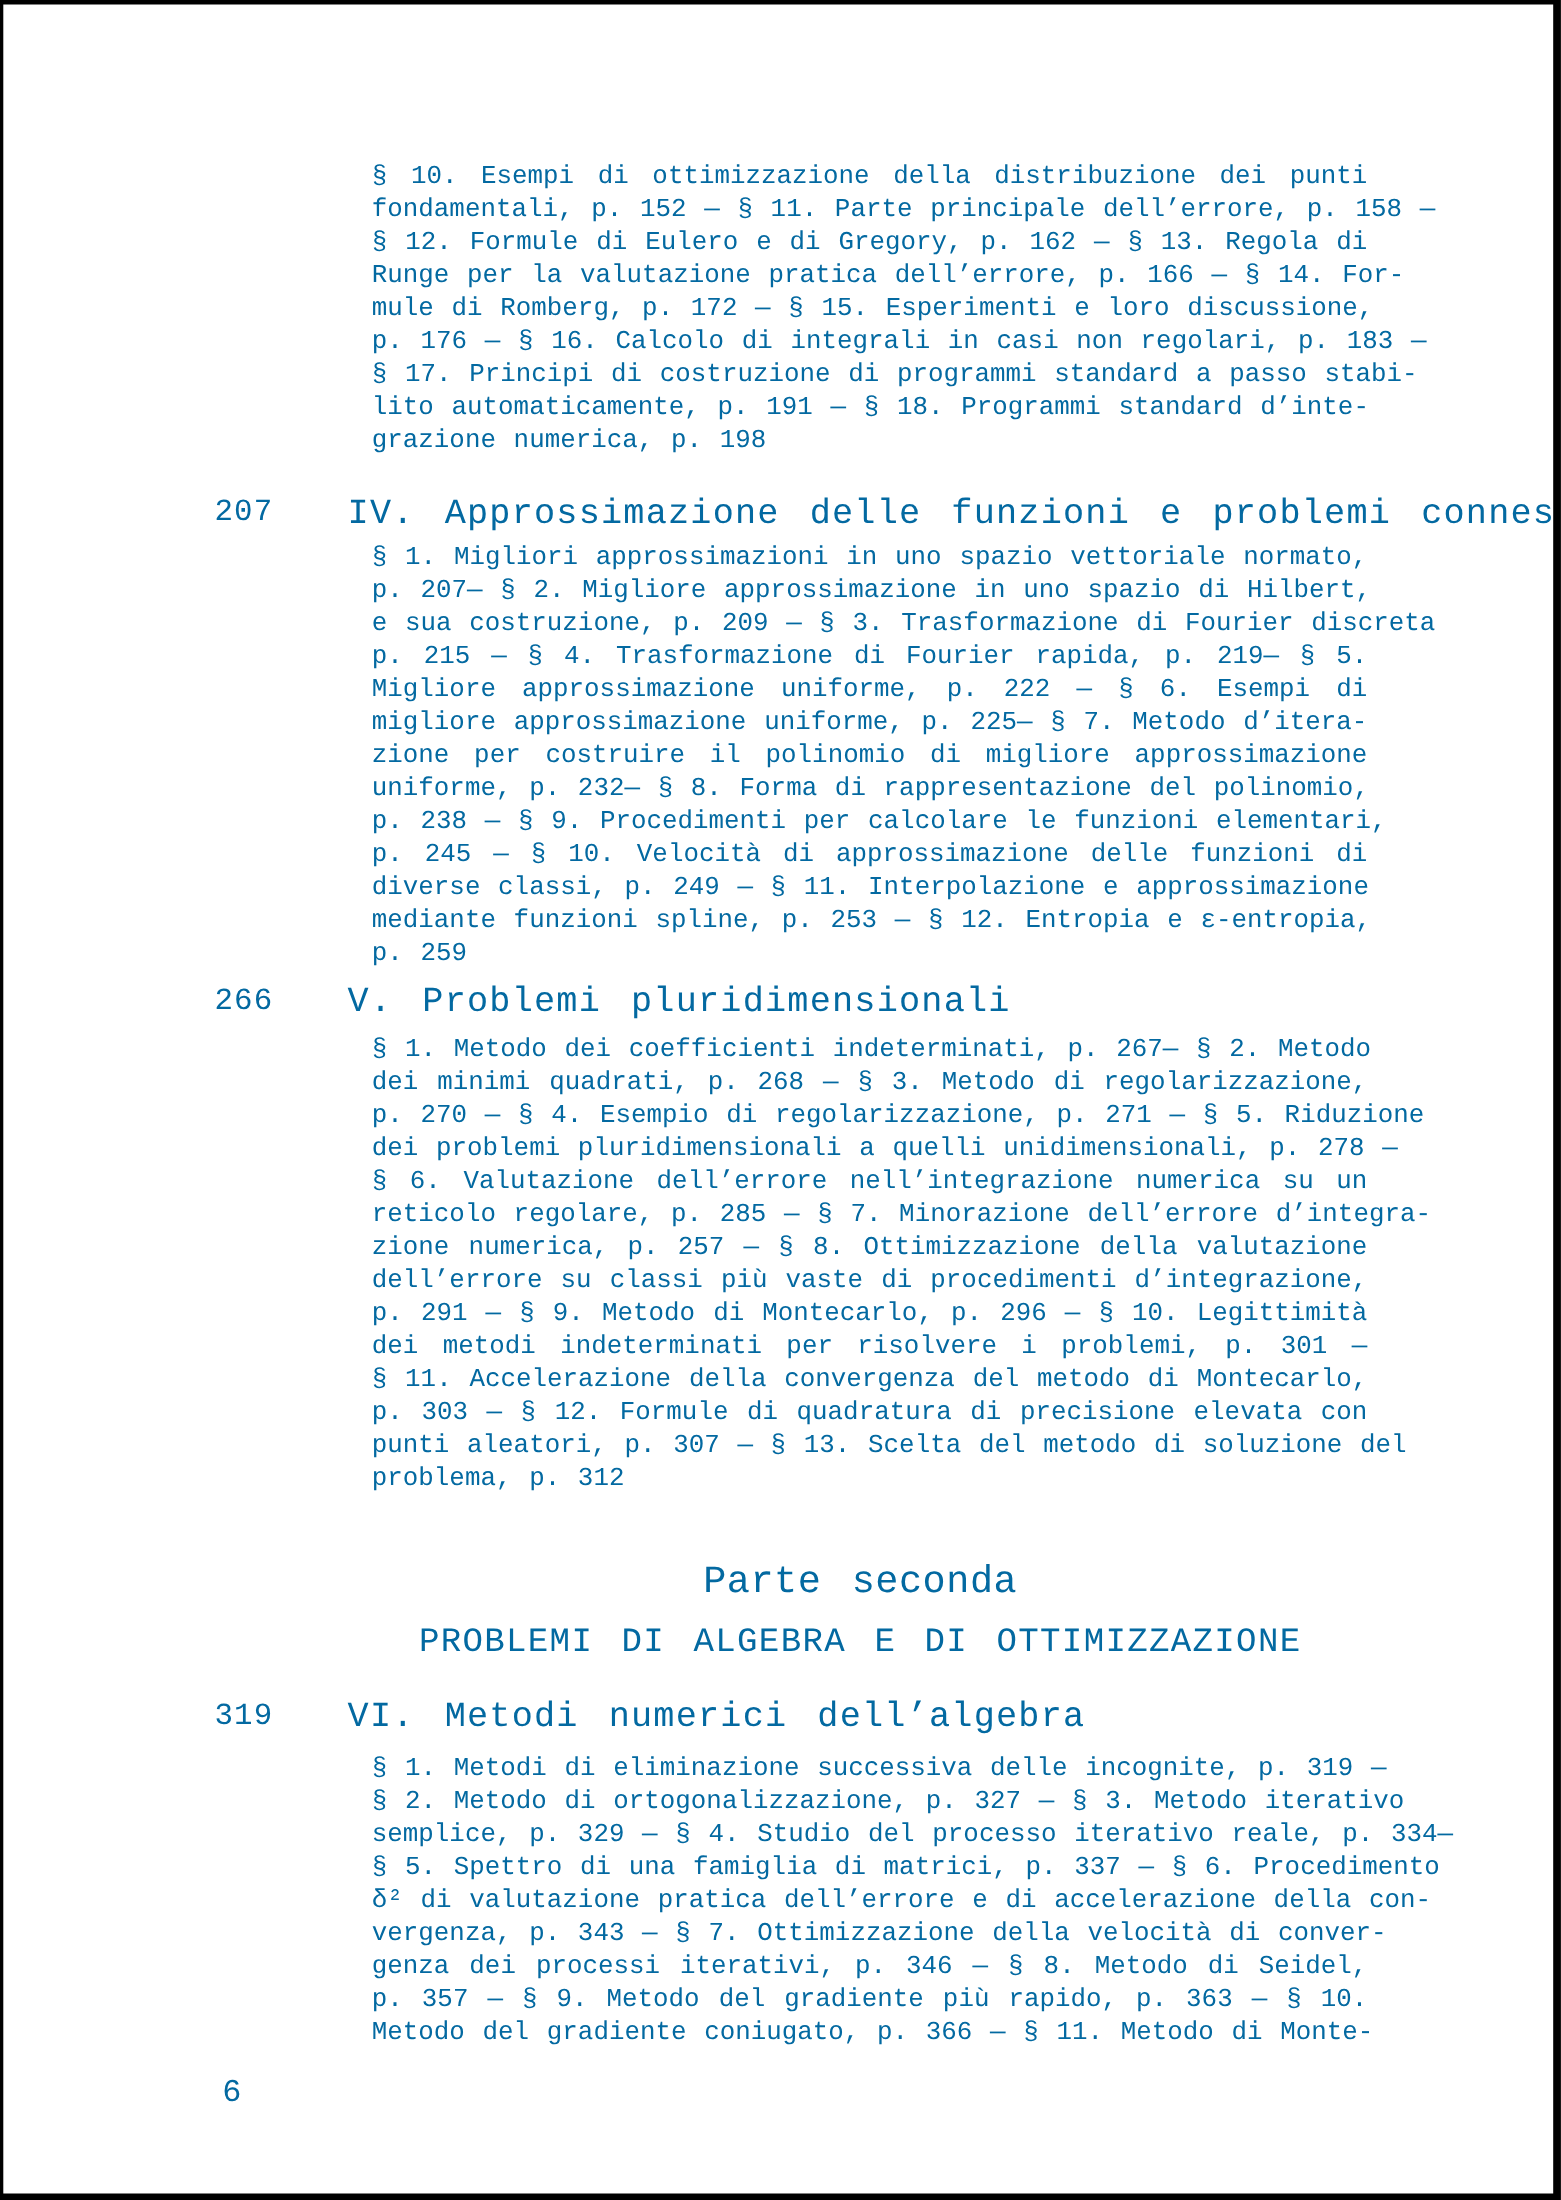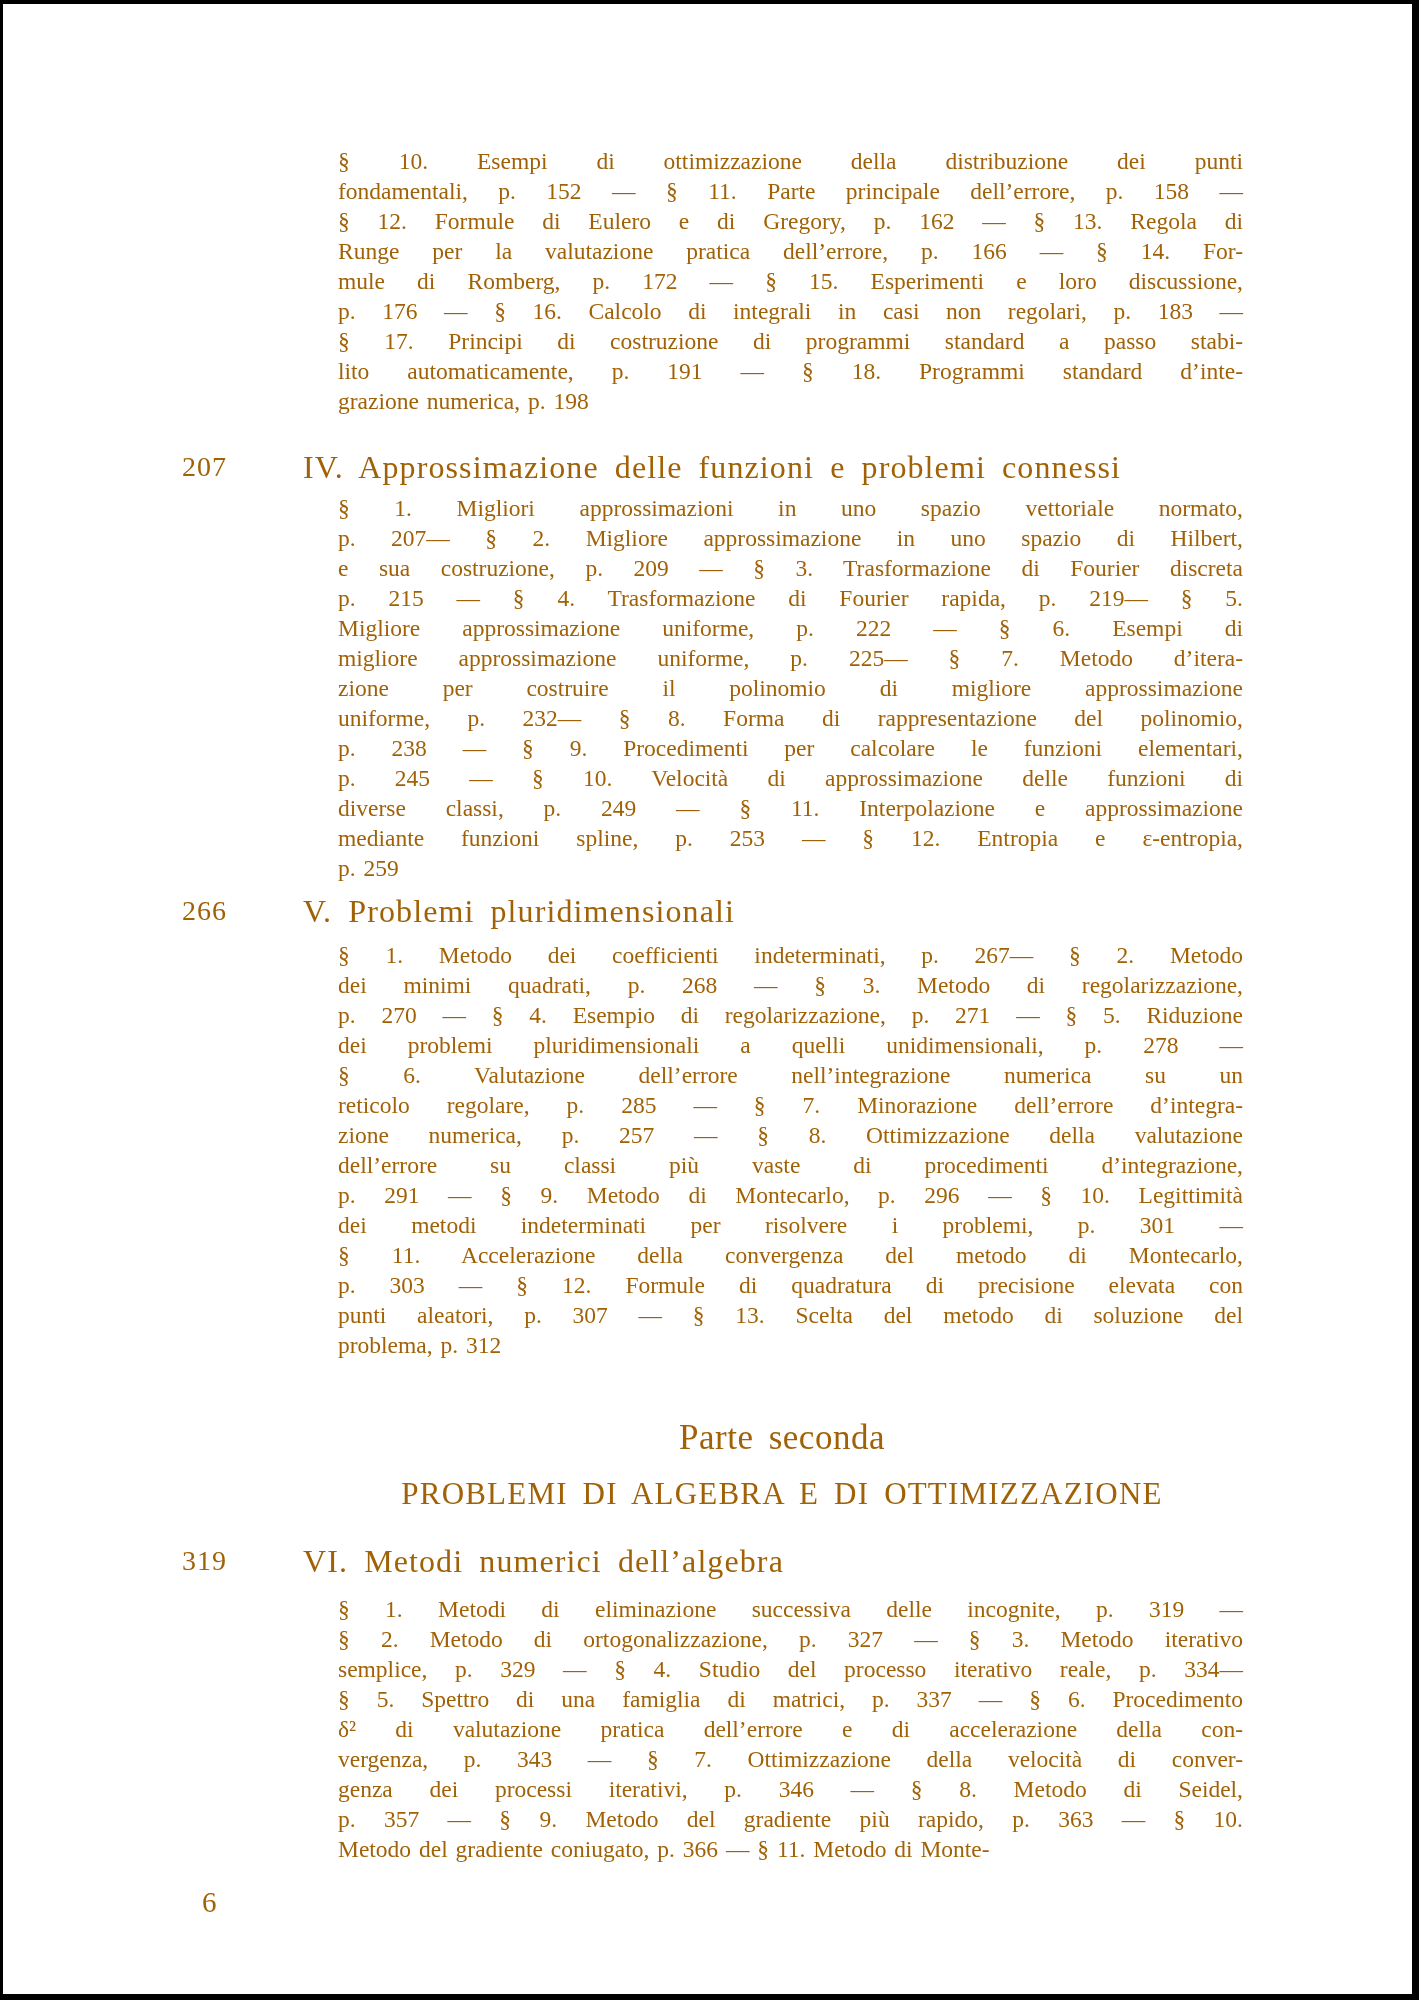--- a/index.html
+++ b/index.html
@@ -9,22 +9,22 @@
   }
   .page {
     position: relative;
     width: 1419px;
     height: 2000px;
     background: #ffffff;
     box-sizing: border-box;
     border: solid #000000;
     border-width: 4px 7px 6px 3px;
     overflow: hidden;
-    font-family: Liberation Serif, serif;
-    color: #a16207;
+    font-family: Liberation Mono, monospace;
+    color: #0369a1;
     padding-left: 12px;
   }
   
   .body-lines {
     position: absolute;
     left: 335px;
     width: 905px;
     font-size: 23.5px;
     line-height: 30px;
     word-spacing: 2px;
@@ -35,21 +35,21 @@
     white-space: nowrap;
     height: 30px;
     overflow: visible;
   }
   .body-lines .line.last {
     text-align-last: left;
   }
   
   .heading-row {
     position: absolute;
-    left: 179px;
+    left: 192px;
     width: 1043px;
     display: flex;
     align-items: center;
     font-size: 28px;
     line-height: 36px;
   }
   .chap-page {
     width: 121px;
     flex: 0 0 121px;
     letter-spacing: 1px;

